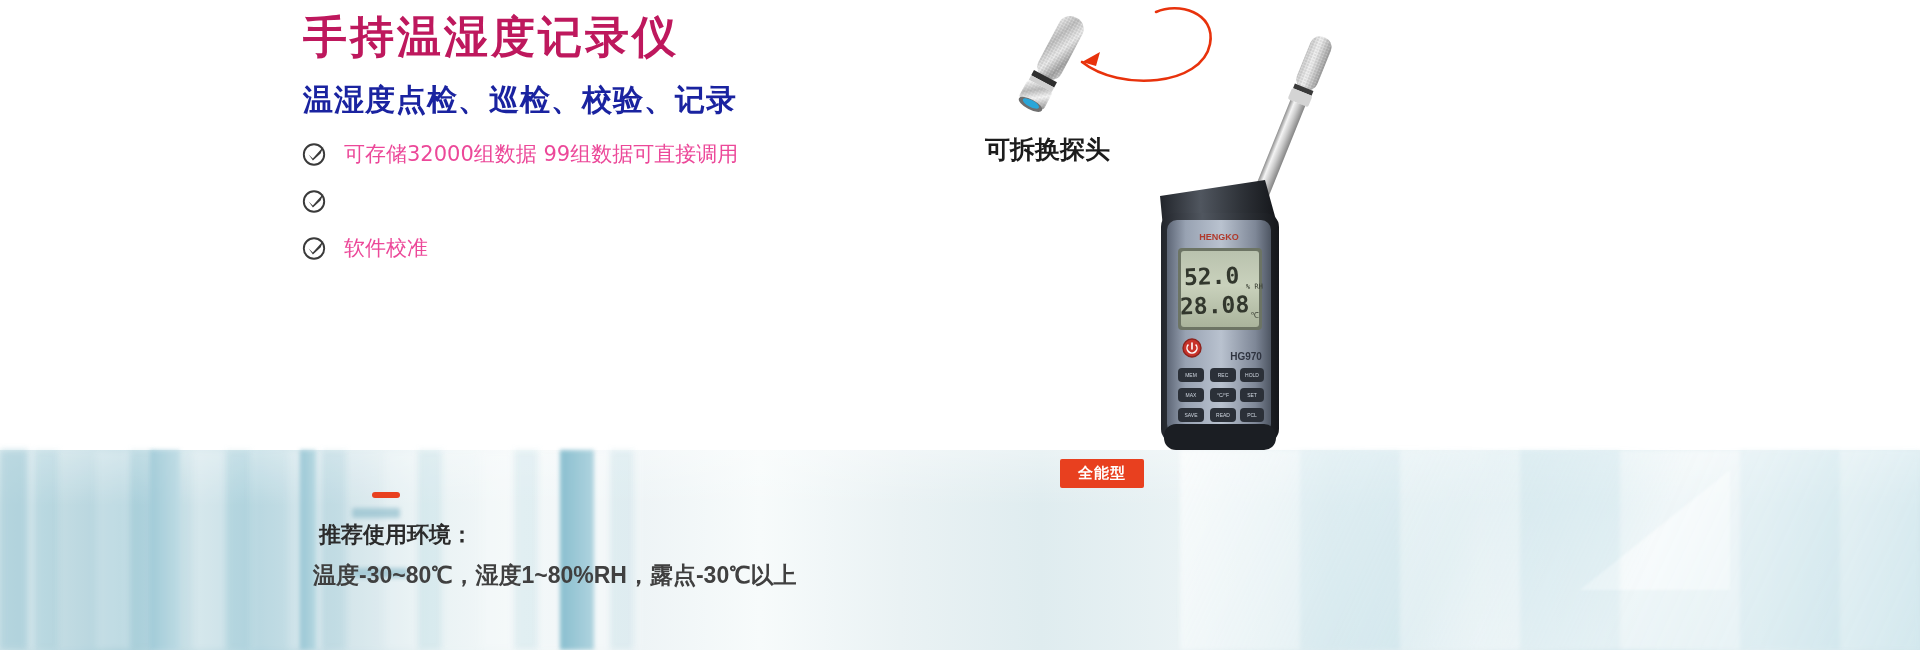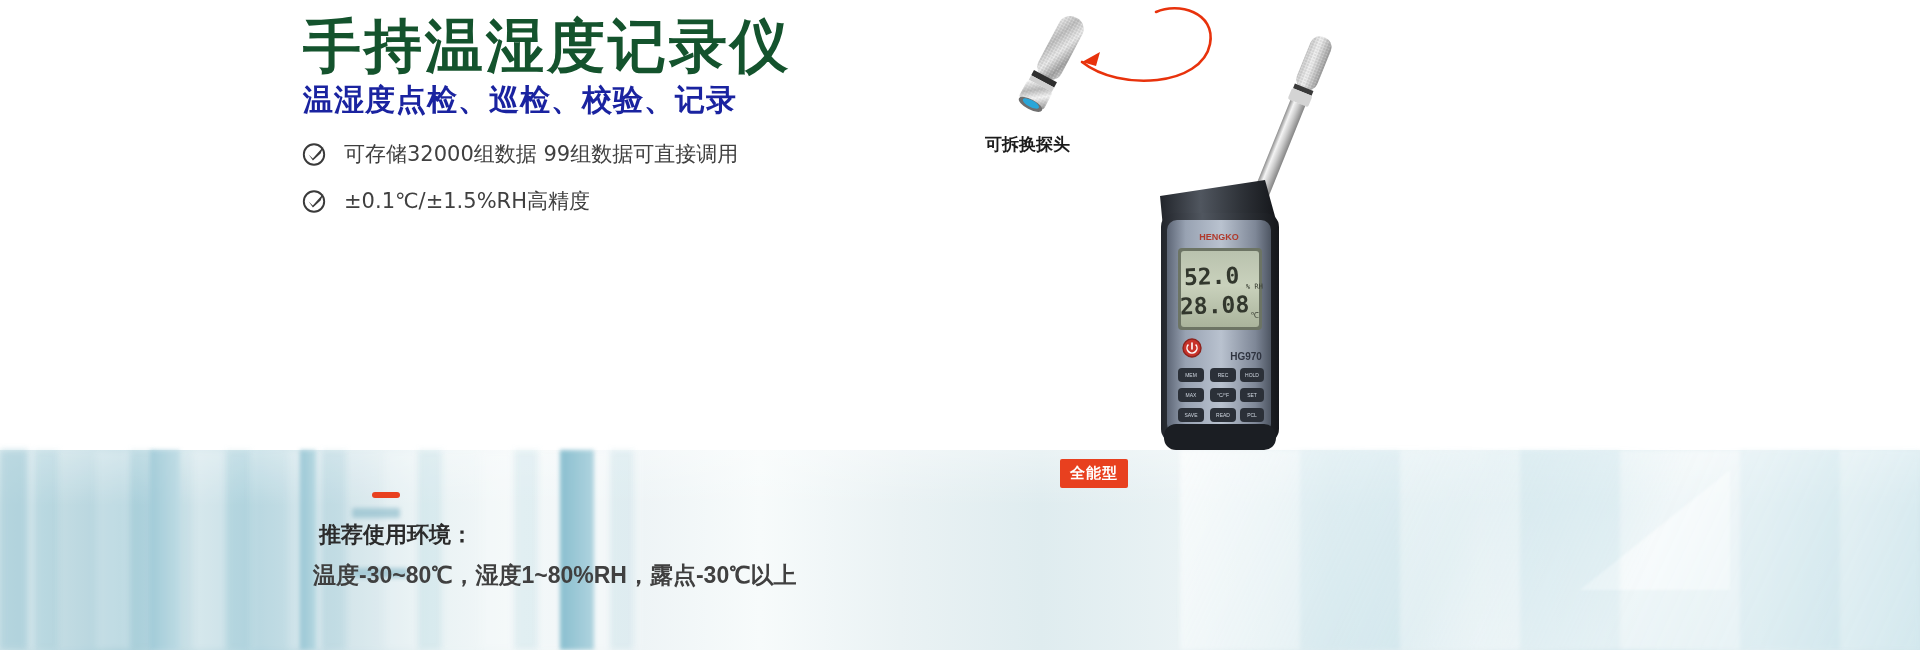--- a/index.html
+++ b/index.html
@@ -67,41 +67,41 @@
   .strip-mark.m2{ top:118px; left:352px; width:56px;}
   .strip-tri{
     position:absolute; right:190px; top:20px;
     width:0;height:0;border-left:150px solid transparent;border-bottom:120px solid rgba(255,255,255,0.5);
     filter: blur(1px);
   }
 
   
   .title {
     position: absolute; left: 303px; top: 8px;
-    font-size: 58px; font-weight: 700; letter-spacing: 3px;
-    color: #14532d;
+    font-size: 44px; font-weight: 700; letter-spacing: 3px;
+    color: #be185d;
     font-family: "DejaVu Sans", "Liberation Sans", sans-serif;
     white-space: nowrap;
   }
   .subtitle {
     position: absolute; left: 303px; top: 80px;
     font-size: 30px; font-weight: 700; letter-spacing: 1px;
     color: #1a23a0;
     font-family: "DejaVu Sans", "Liberation Sans", sans-serif;
     white-space: nowrap;
     text-align: center;
   }
   .features { position: absolute; left: 302px; top: 130px; }
   .feature-row {
     display: flex; align-items: center;
     height: 47px;
   }
   .check-icon { width: 26px; height: 26px; flex: 0 0 26px; margin-right: 16px; }
   .feature-text {
-    font-size: 21px; color: #404040; font-weight: 500; white-space: nowrap;
+    font-size: 21px; color: #ec4899; font-weight: 500; white-space: nowrap;
     font-family: "DejaVu Sans", "Liberation Sans", sans-serif;
   }
 
   
   .note-dash {
     position: absolute; left: 372px; top: 492px;
     width: 28px; height: 6px; border-radius: 3px; background: #e8401f;
   }
   .note-line1 {
     position: absolute; left: 303px; top: 520px;
@@ -112,32 +112,32 @@
   .note-line2 {
     position: absolute; left: 313px; top: 560px;
     font-size: 23px; color: #404040; font-weight: 600; white-space: nowrap;
     font-family: Liberation Sans, sans-serif;
   }
 
   
   .probe-wrap { position: absolute; left: 1005px; top: 8px; width: 80px; height: 110px; }
   .probe-label {
     position: absolute; left: 985px; top: 133px;
-    font-size: 17px; font-weight: 700; color: #1c1c1c; white-space: nowrap;
+    font-size: 25px; font-weight: 700; color: #1c1c1c; white-space: nowrap;
     font-family: "DejaVu Sans", "Liberation Sans", sans-serif;
   }
   .arrow-svg { position: absolute; left: 1060px; top: 0px; }
 
   
   .device { position: absolute; left: 1060px; top: 8px; width: 320px; height: 650px; }
   .badge {
     position: absolute; left: 1060px; top: 459px;
     background: #e8401f; color: #ffffff;
     font-size: 15px; font-weight: 700; letter-spacing: 1px;
-    padding: 5px 10px; border-radius: 2px; white-space: nowrap;
+    padding: 5px 18px; border-radius: 2px; white-space: nowrap;
     font-family: Liberation Serif, serif;
   }
 </style>
 </head>
 <body>
 
 <div class="banner">
 
   <div class="photo-strip">
     <div class="strip-shelf"></div>
@@ -164,24 +164,32 @@
     </div>
 
 
     <div class="feature-row">
       <span class="check-icon">
         <svg width="26" height="26" viewBox="0 0 26 26">
           <circle cx="12" cy="13.5" r="10.2" fill="none" stroke="#3a3a3a" stroke-width="1.9"></circle>
           <path d="M6.6 13.4 L10.8 17.4 L21.5 5.4 L18.6 12.6 L10.9 19.4 Z" fill="#3a3a3a"></path>
         </svg>
       </span>
-      <span class="feature-text">±0.1℃/±1.5%RH高精度</span>
     </div>
 
 
+    <div class="feature-row">
+      <span class="check-icon">
+        <svg width="26" height="26" viewBox="0 0 26 26">
+          <circle cx="12" cy="13.5" r="10.2" fill="none" stroke="#3a3a3a" stroke-width="1.9"></circle>
+          <path d="M6.6 13.4 L10.8 17.4 L21.5 5.4 L18.6 12.6 L10.9 19.4 Z" fill="#3a3a3a"></path>
+        </svg>
+      </span>
+      <span class="feature-text">软件校准</span>
+    </div>
 
   </div>
 
   <div class="note-dash"></div>
   <div class="note-line1">推荐使用环境：</div>
   <div class="note-line2">温度-30~80℃，湿度1~80%RH，露点-30℃以上</div>
 
   <div class="probe-wrap">
     <svg width="120" height="125" viewBox="0 0 120 125">
       <defs>

